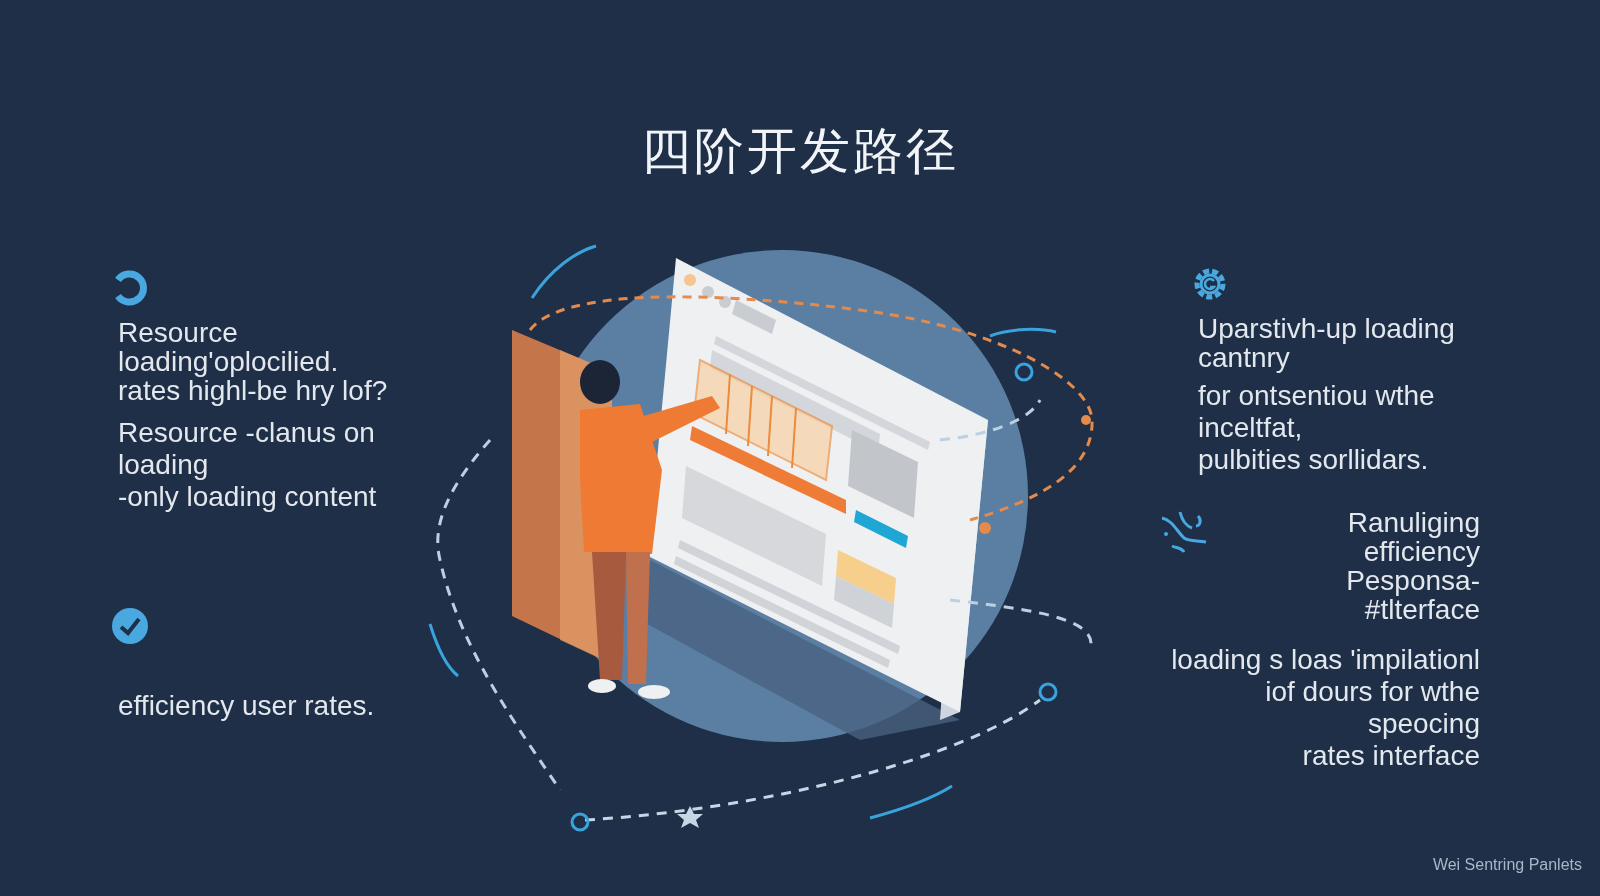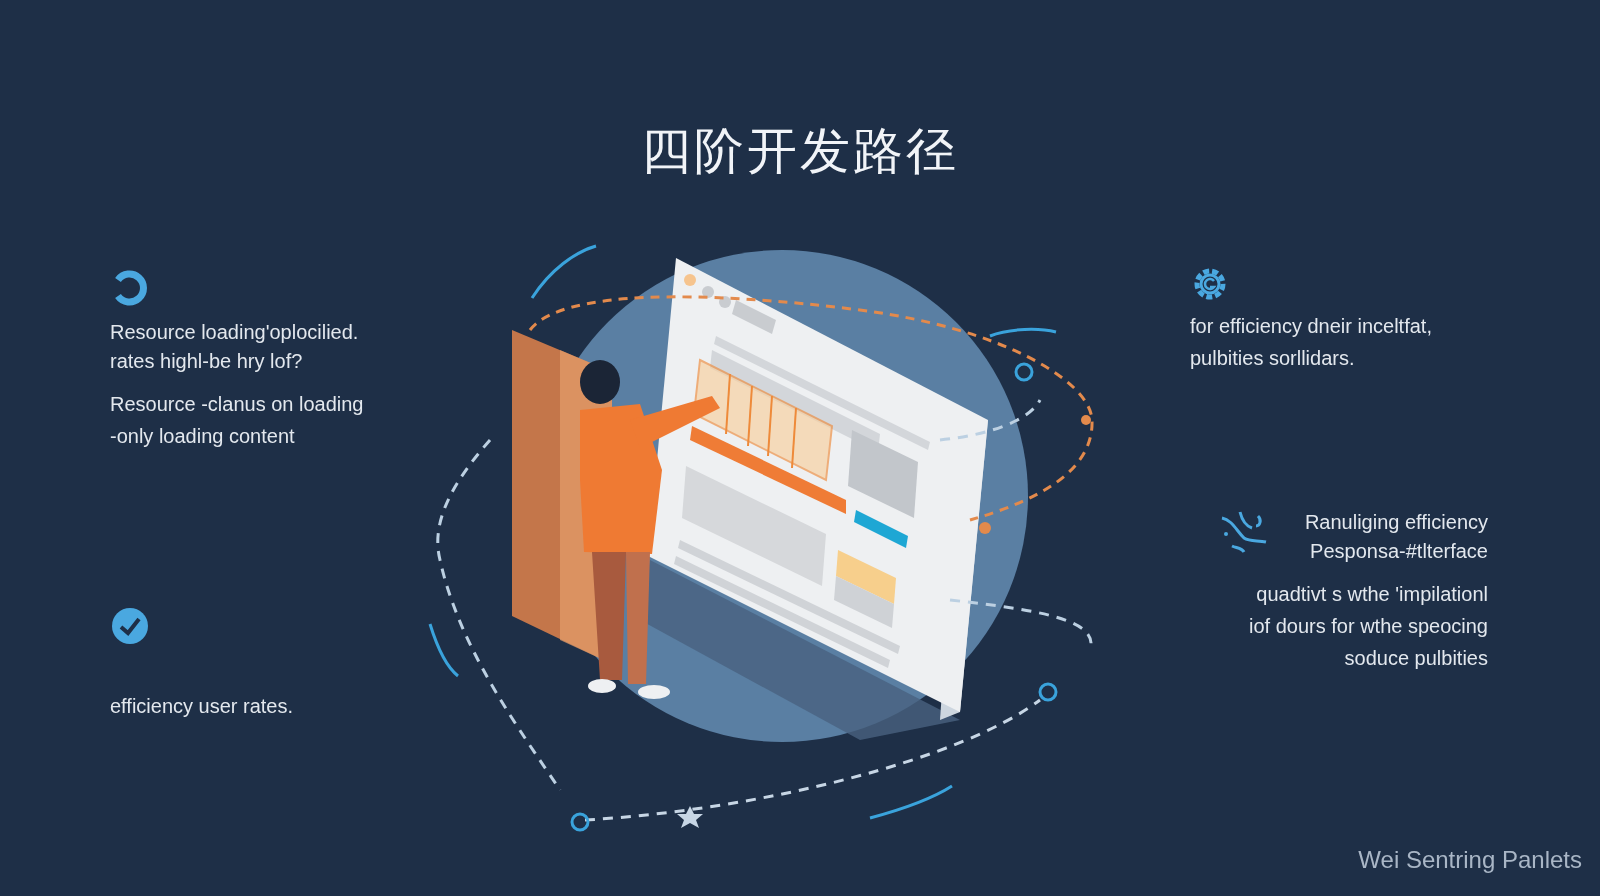--- a/index.html
+++ b/index.html
@@ -9,33 +9,33 @@
     font-family:"Liberation Sans","DejaVu Sans",sans-serif;
     color:#e6ebf1;
   }
   .title {
     position:absolute; left:0; right:0; top:84px; text-align:center;
     font-family:"DejaVu Sans",sans-serif; font-size:50px; font-weight:400;
     letter-spacing:3px; color:#f1f4f8;
   }
   .feature { position:absolute; }
   .feature .icon { width:40px; height:40px; display:block; }
-  .feature p { margin:0; font-size:20px; line-height:29px; color:#e3e8ee; }
+  .feature p { margin:8px; font-size:28px; line-height:29px; color:#e3e8ee; }
   .feature .head { margin-top:10px; }
   .feature .body { margin-top:12px; line-height:32px; }
 
   #f1 { left:110px; top:268px; width:310px; }
   #f2 { left:110px; top:606px; width:310px; }
   #f3 { left:1190px; top:264px; width:310px; }
   #f4 { right:112px; top:508px; width:330px; text-align:right; }
   #f4 .row { display:flex; align-items:flex-start; justify-content:flex-end; gap:35px; }
   #f4 .icon { width:52px; height:46px; flex:0 0 auto; }
 
   .footer {
-    position:absolute; right:18px; bottom:22px; font-size:24px; color:#a9b6c6;
+    position:absolute; right:18px; bottom:22px; font-size:16px; color:#a9b6c6;
   }
   .illustration { position:absolute; left:0; top:0; width:1600px; height:896px; }
 </style>
 </head>
 <body>
 
 <svg class="illustration" viewBox="0 0 1600 896" xmlns="http://www.w3.org/2000/svg">
 
   <circle cx="782" cy="496" r="246" fill="#5a7fa3"></circle>
 
@@ -128,40 +128,43 @@
     <span>efficiency user rates.</span>
   </p>
 </div>
 
 <div class="feature" id="f3">
   <svg class="icon" viewBox="0 0 40 40">
     <circle cx="20" cy="20" r="13" fill="none" stroke="#4aa8e0" stroke-width="5" stroke-dasharray="6 3"></circle>
     <circle cx="20" cy="20" r="9" fill="none" stroke="#4aa8e0" stroke-width="3"></circle>
     <path d="M24,17 A5,5 0 1,0 24,23 L20,23" fill="none" stroke="#4aa8e0" stroke-width="2.5"></path>
   </svg>
+  <p class="head">
+    <span>Uparstivh-up loading cantnry</span>
+  </p>
   <p class="body" style="margin-top:6px;">
-    <span>for efficiency dneir inceltfat,</span><br>
+    <span>for ontsentiou wthe inceltfat,</span><br>
     <span>pulbities sorllidars.</span>
   </p>
 </div>
 
 <div class="feature" id="f4">
   <div class="row">
     <svg class="icon" viewBox="0 0 52 46">
       <path d="M4,10 C14,12 18,22 26,30 C32,34 40,32 48,34" fill="none" stroke="#4aa8e0" stroke-width="3"></path>
       <path d="M22,4 C24,12 28,18 34,20" fill="none" stroke="#4aa8e0" stroke-width="3"></path>
       <path d="M40,8 C44,12 42,18 38,18" fill="none" stroke="#4aa8e0" stroke-width="3"></path>
       <path d="M14,38 C18,40 24,40 26,44" fill="none" stroke="#4aa8e0" stroke-width="3"></path>
       <circle cx="8" cy="26" r="2" fill="#4aa8e0"></circle>
     </svg>
     <p class="head" style="margin-top:0;">
       <span>Ranuliging efficiency</span><br>
       <span>Pesponsa-#tlterface</span>
     </p>
   </div>
   <p class="body">
-    <span>quadtivt s wthe 'impilationl</span><br>
+    <span>loading s loas 'impilationl</span><br>
     <span>iof dours for wthe speocing</span><br>
-    <span>soduce pulbities</span>
+    <span>rates interface</span>
   </p>
 </div>
 
 <div class="footer">Wei Sentring Panlets</div>
 
 </body></html>

